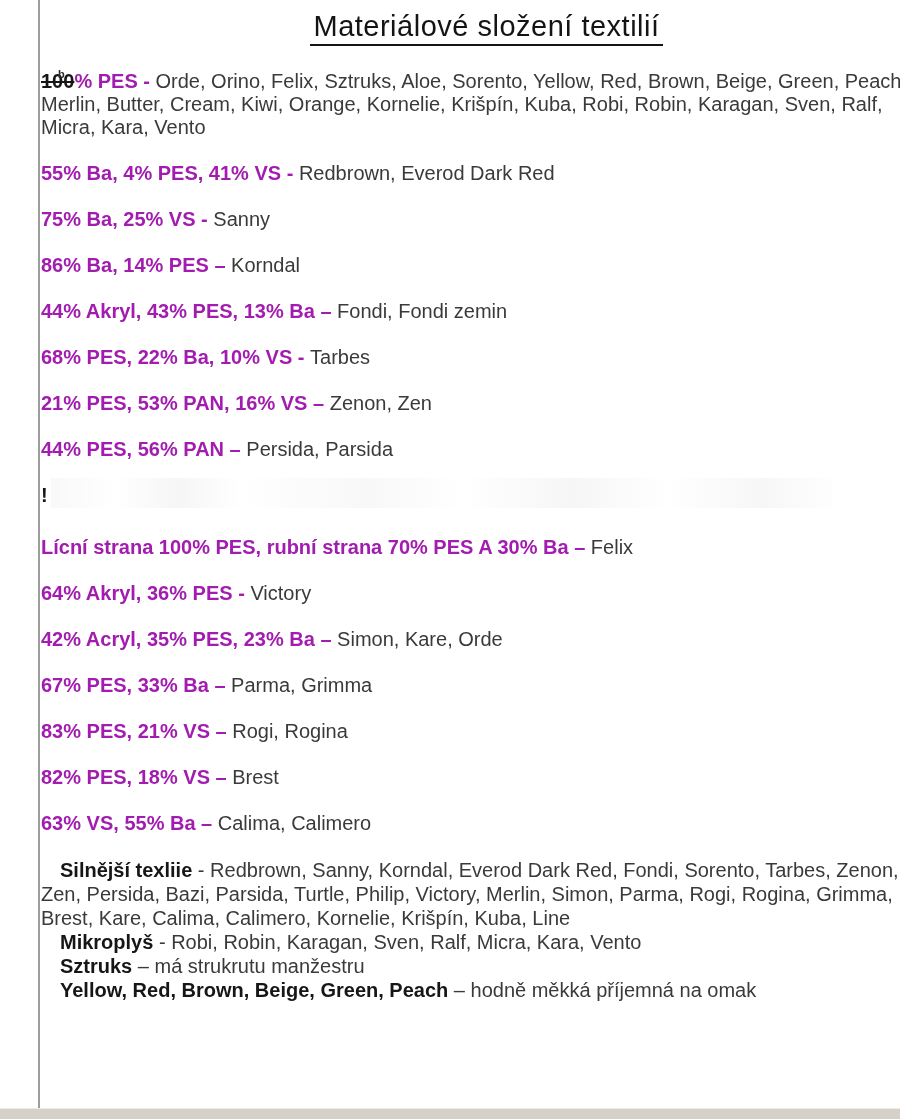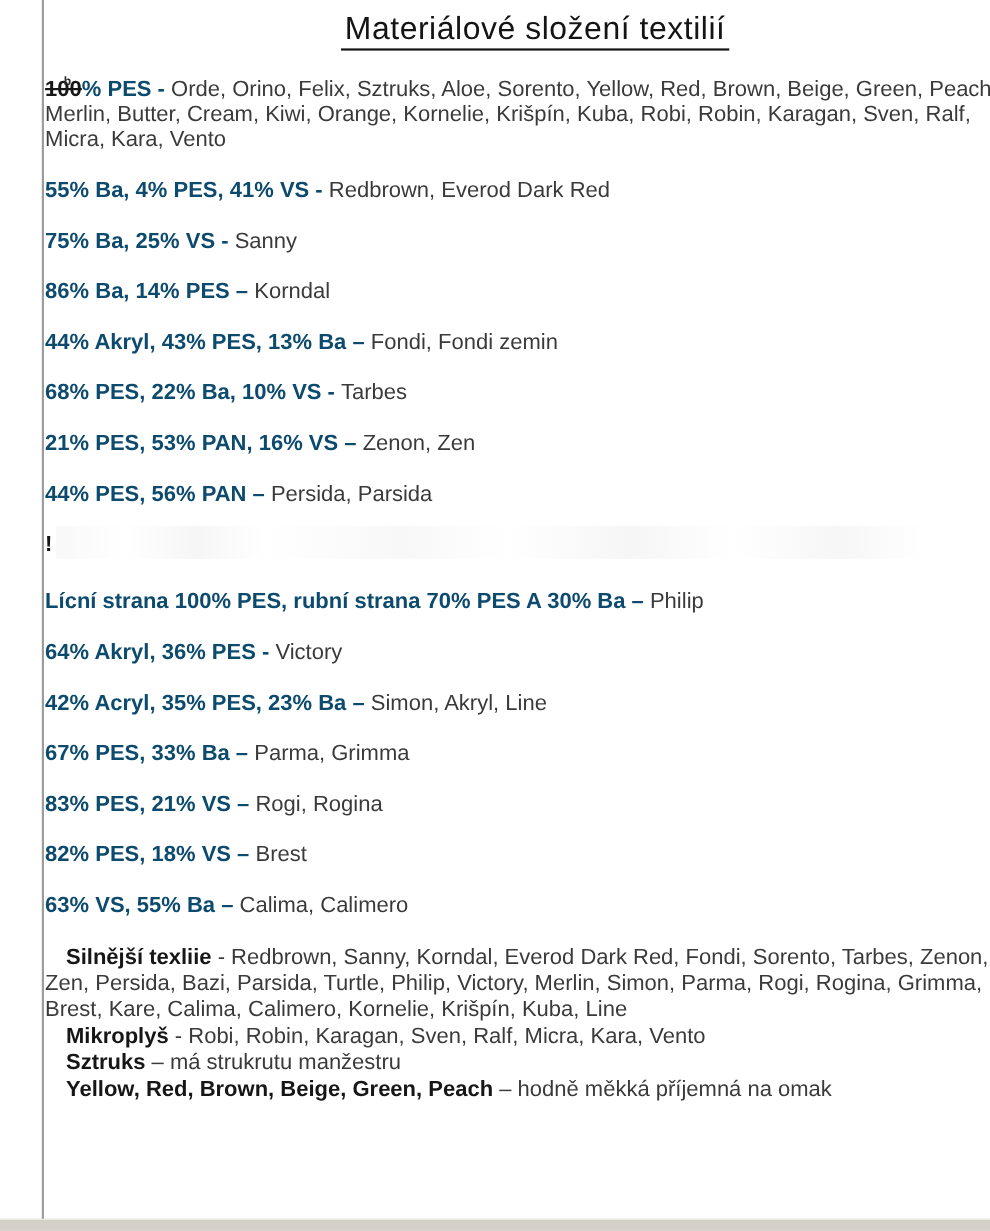--- a/index.html
+++ b/index.html
@@ -38,21 +38,21 @@
     letter-spacing: 0.5px;
   }
   .entry {
     font-size: 20px;
     line-height: 23px;
     margin: 0 0 23px 0;
     color: #3a3a3a;
   }
   .entry .lbl {
     font-weight: bold;
-    color: #0c4a6e;
+    color: #a21caf;
     text-align: right;
   }
   .entry .struck {
     font-weight: bold;
     color: #161616;
     text-decoration: line-through;
     position: relative;
   }
   .entry .sup-artifact {
     position: absolute;
@@ -142,25 +142,25 @@
 
   <p class="entry"><span class="lbl">21% PES, 53% PAN, 16% VS – </span><span class="nms">Zenon, Zen</span></p>
 
   <p class="entry"><span class="lbl">44% PES, 56% PAN – </span><span class="nms">Persida, Parsida</span></p>
 
   <div class="artifact-row">
     <span class="artifact-mark">!</span>
     <div class="smear"></div>
   </div>
 
-  <p class="entry"><span class="lbl">Lícní strana 100% PES, rubní strana 70% PES A 30% Ba – </span><span class="nms">Philip</span></p>
+  <p class="entry"><span class="lbl">Lícní strana 100% PES, rubní strana 70% PES A 30% Ba – </span><span class="nms">Felix</span></p>
 
   <p class="entry"><span class="lbl">64% Akryl, 36% PES - </span><span class="nms">Victory</span></p>
 
-  <p class="entry"><span class="lbl">42% Acryl, 35% PES, 23% Ba – </span><span class="nms">Simon, Akryl, Line</span></p>
+  <p class="entry"><span class="lbl">42% Acryl, 35% PES, 23% Ba – </span><span class="nms">Simon, Kare, Orde</span></p>
 
   <p class="entry"><span class="lbl">67% PES, 33% Ba – </span><span class="nms">Parma, Grimma</span></p>
 
   <p class="entry"><span class="lbl">83% PES, 21% VS – </span><span class="nms">Rogi, Rogina</span></p>
 
   <p class="entry"><span class="lbl">82% PES, 18% VS – </span><span class="nms">Brest</span></p>
 
   <p class="entry"><span class="lbl">63% VS, 55% Ba – </span><span class="nms">Calima, Calimero</span></p>
 
   <div class="notes">

